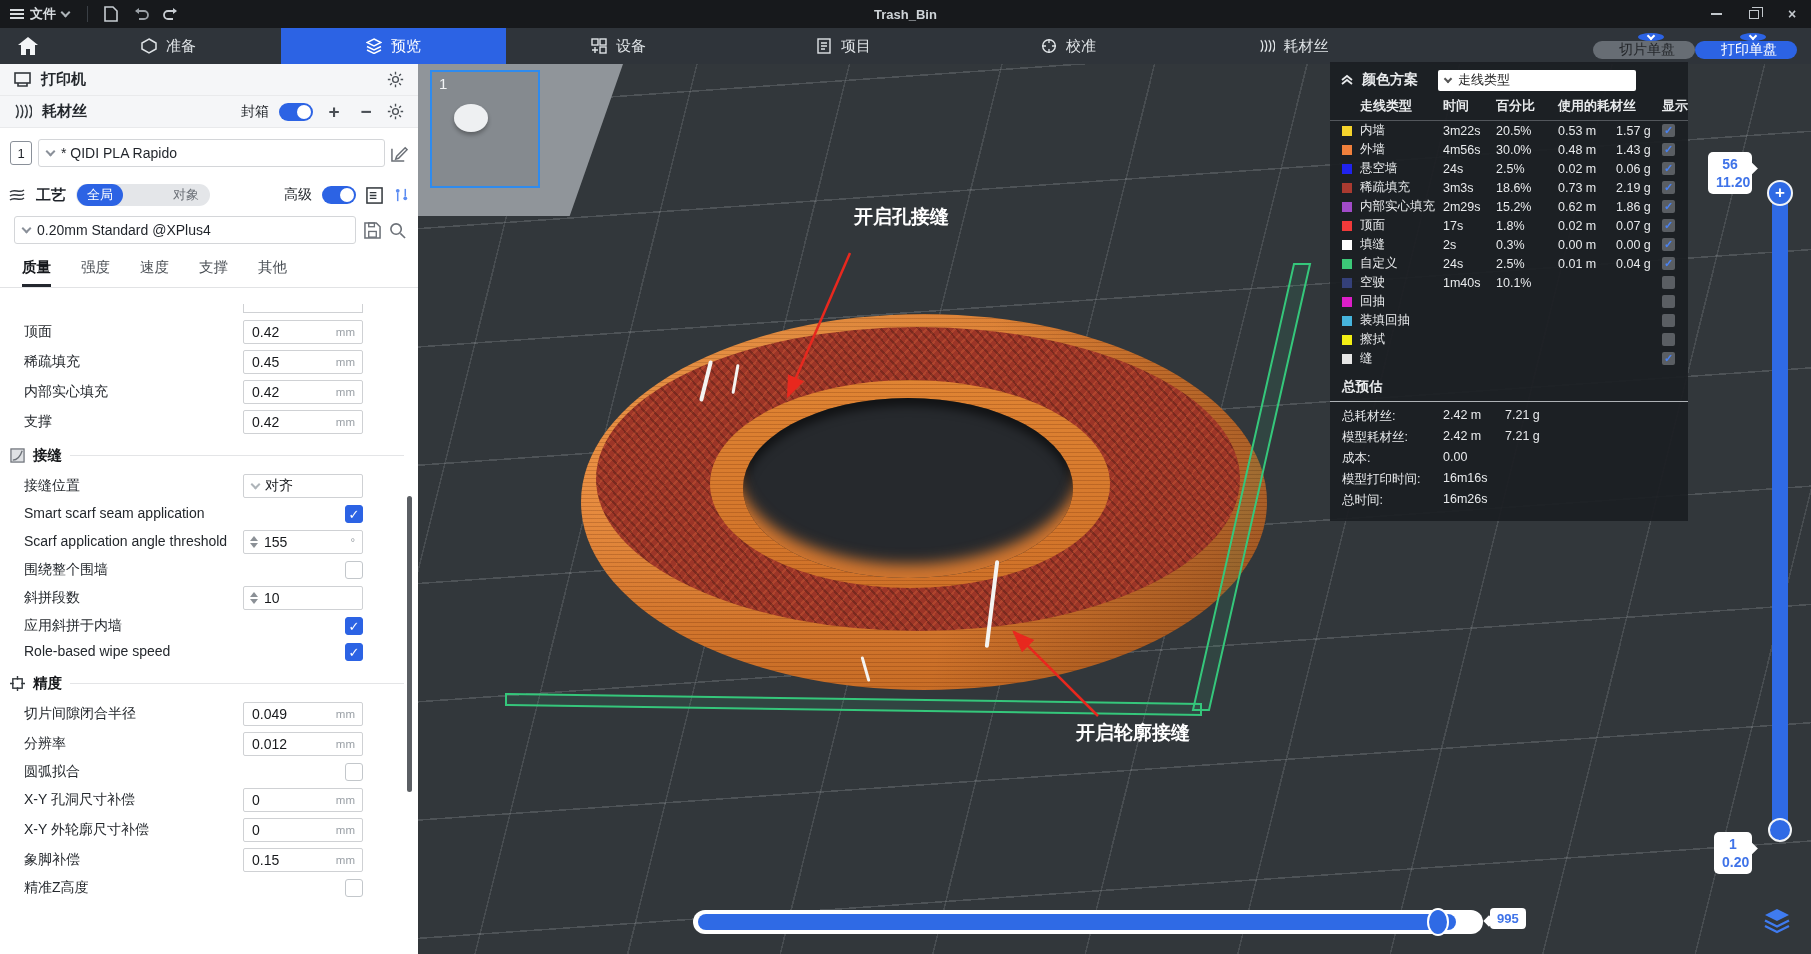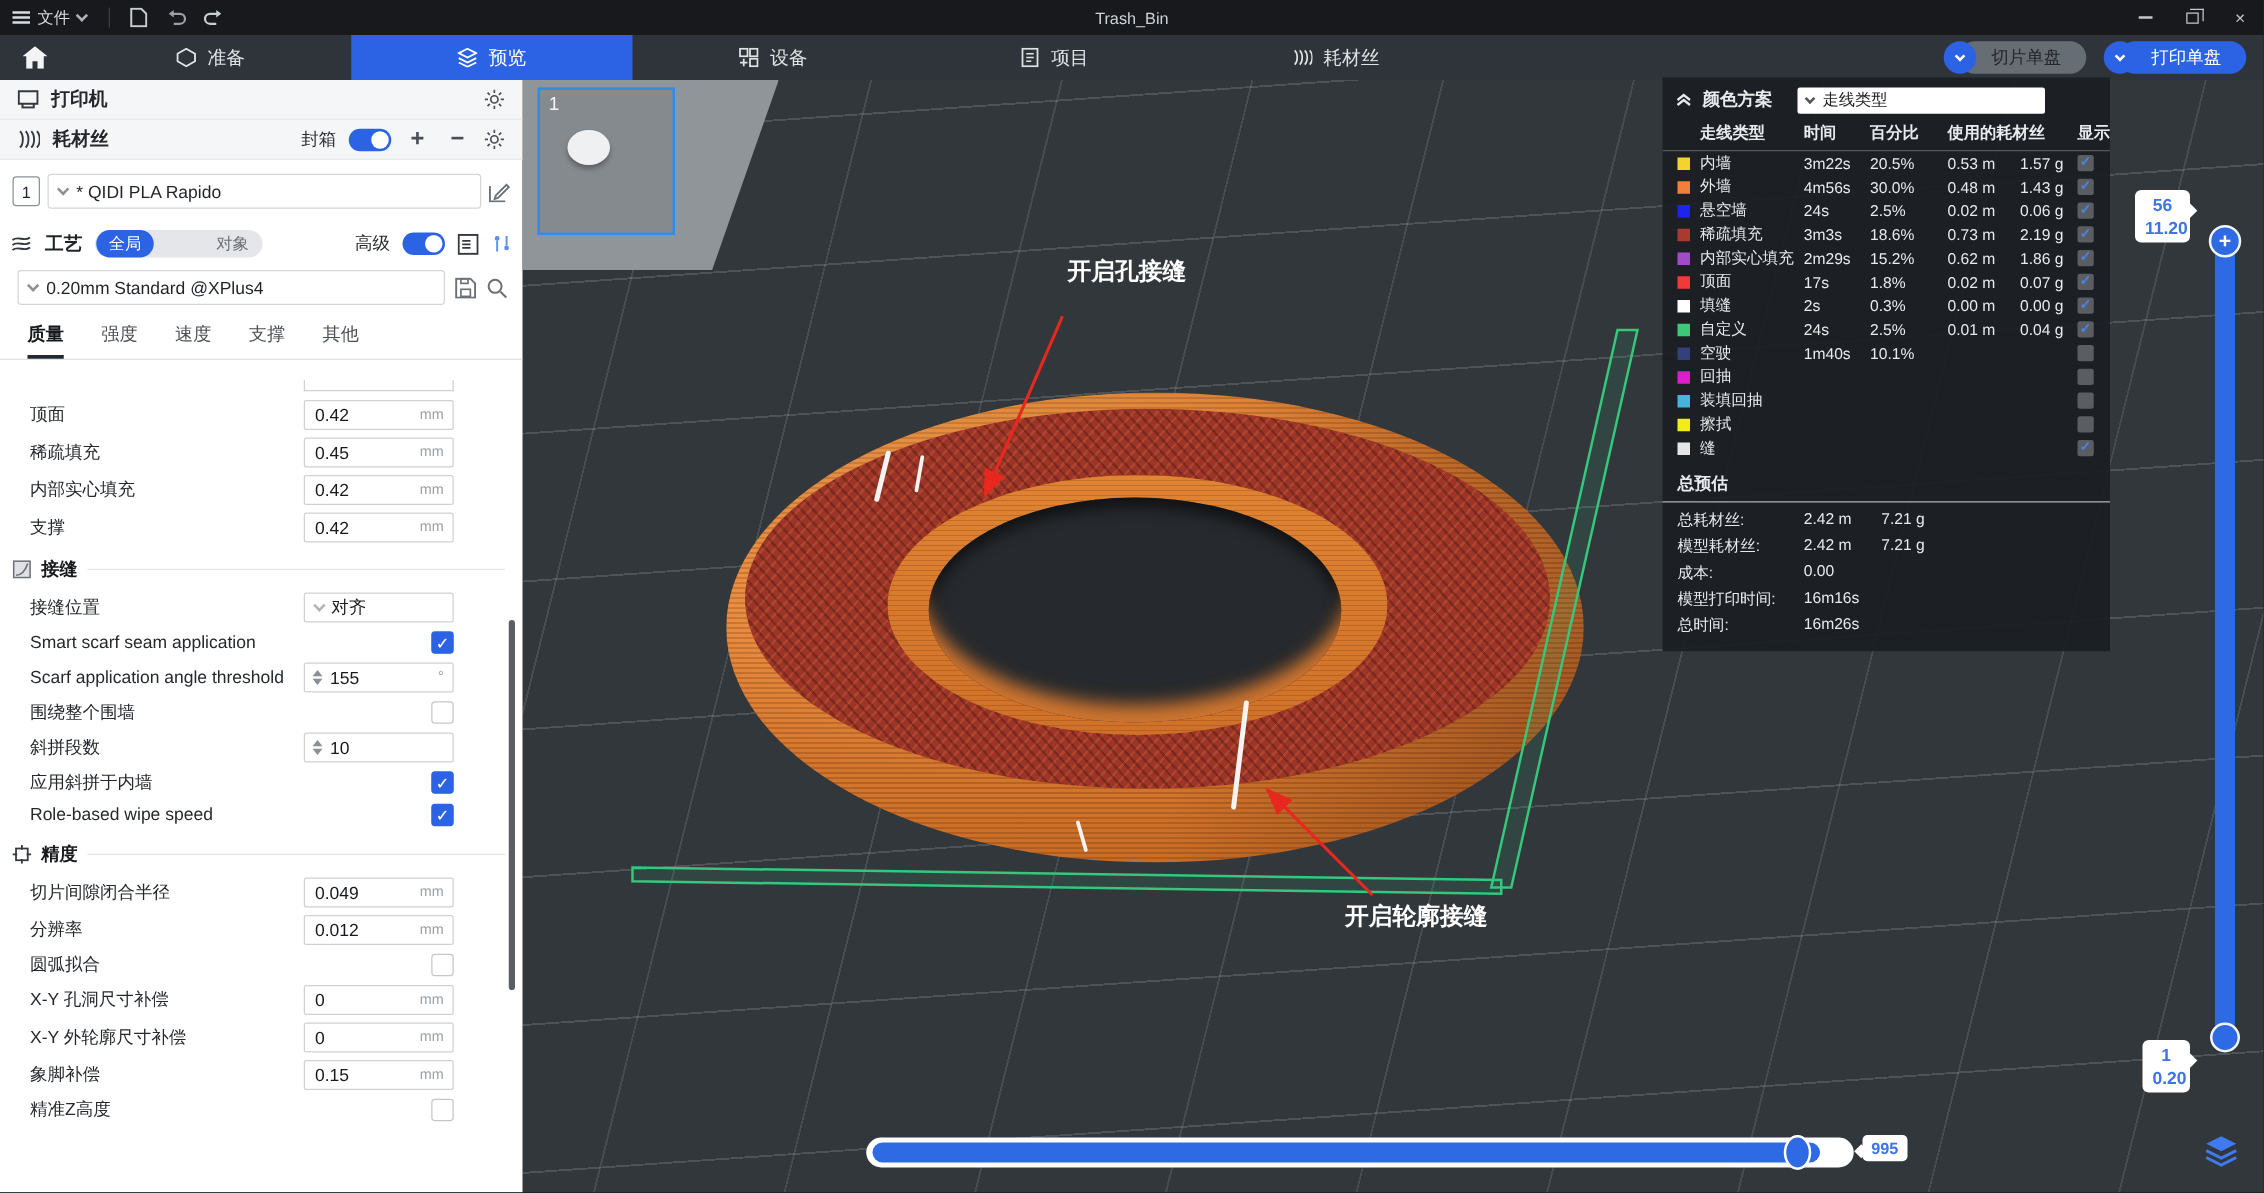--- a/index.html
+++ b/index.html
@@ -2,21 +2,21 @@
 <html><head>
 <meta charset="utf-8">
 <style>
   html,body{margin:0;padding:0;background:#101214;}
   *{box-sizing:border-box;}
   #app{position:relative;width:1811px;height:954px;overflow:hidden;
        font-family:"Liberation Sans",sans-serif;color:#1f2329;background:#33383d;}
 
   
   .titlebar{position:absolute;left:0;top:0;width:100%;height:28px;background:#17191c;
-            display:flex;align-items:center;color:#d8dcdf;font-size:13px;}
+            display:flex;align-items:center;color:#d8dcdf;font-size:13px;font-weight:bold;}
   .menu-group{display:flex;align-items:center;gap:6px;padding:0 10px;height:100%;}
   .burger{display:inline-block;width:14px;}
   .burger i{display:block;height:2px;background:#d8dcdf;margin:2px 0;}
   .chev{display:inline-block;width:7px;height:7px;border-right:2px solid #aeb4b9;
         border-bottom:2px solid #aeb4b9;transform:rotate(45deg);margin-top:-3px;}
   .tb-sep{width:1px;height:16px;background:#3a3f45;margin:0 8px;}
   .tb-btn{width:30px;height:100%;display:flex;align-items:center;justify-content:center;}
   .tb-title{position:absolute;left:50%;transform:translateX(-50%);color:#cfd4d8;font-size:13px;}
   .win-controls{position:absolute;right:0;top:0;height:100%;display:flex;}
   .win-btn{width:38px;height:100%;display:flex;align-items:center;justify-content:center;color:#c3c8cd;font-size:14px;}
@@ -25,21 +25,21 @@
   .max-glyph:before{content:"";position:absolute;left:2px;top:-4px;width:10px;height:9px;border:1.5px solid #c3c8cd;border-bottom:none;border-left:none;}
 
   
   .navbar{position:absolute;left:0;top:28px;width:100%;height:36px;background:#2f343a;display:flex;align-items:stretch;}
   .home-btn{width:56px;display:flex;align-items:center;justify-content:center;}
   .nav-tabs{display:flex;align-items:stretch;}
   .nav-tab{width:225px;display:flex;align-items:center;justify-content:center;gap:9px;
            color:#dfe3e6;font-size:15px;}
   .nav-tab.active{background:#2c63e4;color:#fff;}
   .nav-actions{position:absolute;right:14px;top:0;height:36px;display:flex;align-items:center;gap:14px;}
-  .split-btn{display:flex;align-items:center;height:26px;}
+  .split-btn{display:flex;align-items:center;height:26px;flex-direction:column;}
   .split-circ{width:26px;height:26px;border-radius:50%;background:#2c63e4;display:flex;align-items:center;justify-content:center;z-index:2;}
   .split-circ .chev{border-color:#fff;width:6px;height:6px;}
   .split-pill{height:26px;border-radius:13px;padding:0 20px 0 26px;margin-left:-14px;display:flex;align-items:center;font-size:14px;}
   .pill-grey{background:#676d74;color:#24272b;}
   .pill-blue{background:#2c63e4;color:#fff;}
 
   
   .sidebar{position:absolute;left:0;top:64px;width:418px;height:890px;background:#fff;overflow:hidden;}
   .sb-row{display:flex;align-items:center;padding:0 14px;border-bottom:1px solid #e9eaec;}
   .sb-head{height:32px;background:#f5f6f8;gap:10px;font-size:15px;font-weight:bold;color:#24282d;}
@@ -236,20 +236,29 @@
           <span class="icon">
             <svg width="16" height="16" viewBox="0 0 16 16">
               <rect x="2" y="1" width="12" height="14" fill="none" stroke="currentColor" stroke-width="1.4"></rect>
               <path d="M5 5h6M5 8h6M5 11h4" stroke="currentColor" stroke-width="1.3"></path>
             </svg>
           </span>
           <span>项目</span>
         </div>
         <div class="nav-tab">
           <span class="icon">
+            <svg width="16" height="16" viewBox="0 0 16 16">
+              <circle cx="8" cy="8" r="6.3" fill="none" stroke="currentColor" stroke-width="1.4"></circle>
+              <path d="M8 1v4M8 11v4M1 8h4M11 8h4" stroke="currentColor" stroke-width="1.3"></path>
+            </svg>
+          </span>
+          <span>校准</span>
+        </div>
+        <div class="nav-tab">
+          <span class="icon">
             <svg width="16" height="14" viewBox="0 0 18 15">
               <path d="M2 1c3 2.8 3 10.2 0 13M6.5 1c3 2.8 3 10.2 0 13M11 1c3 2.8 3 10.2 0 13M15.5 1c3 2.8 3 10.2 0 13" fill="none" stroke="currentColor" stroke-width="1.5"></path>
             </svg>
           </span>
           <span>耗材丝</span>
         </div>
       </div>
     <div class="nav-actions">
       <div class="split-btn">
         <span class="split-circ">

